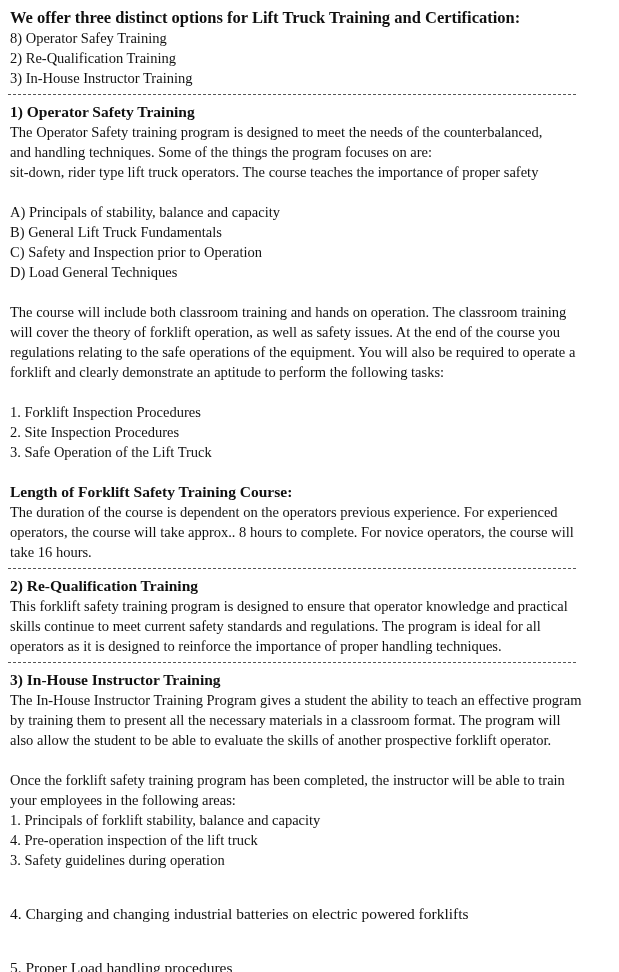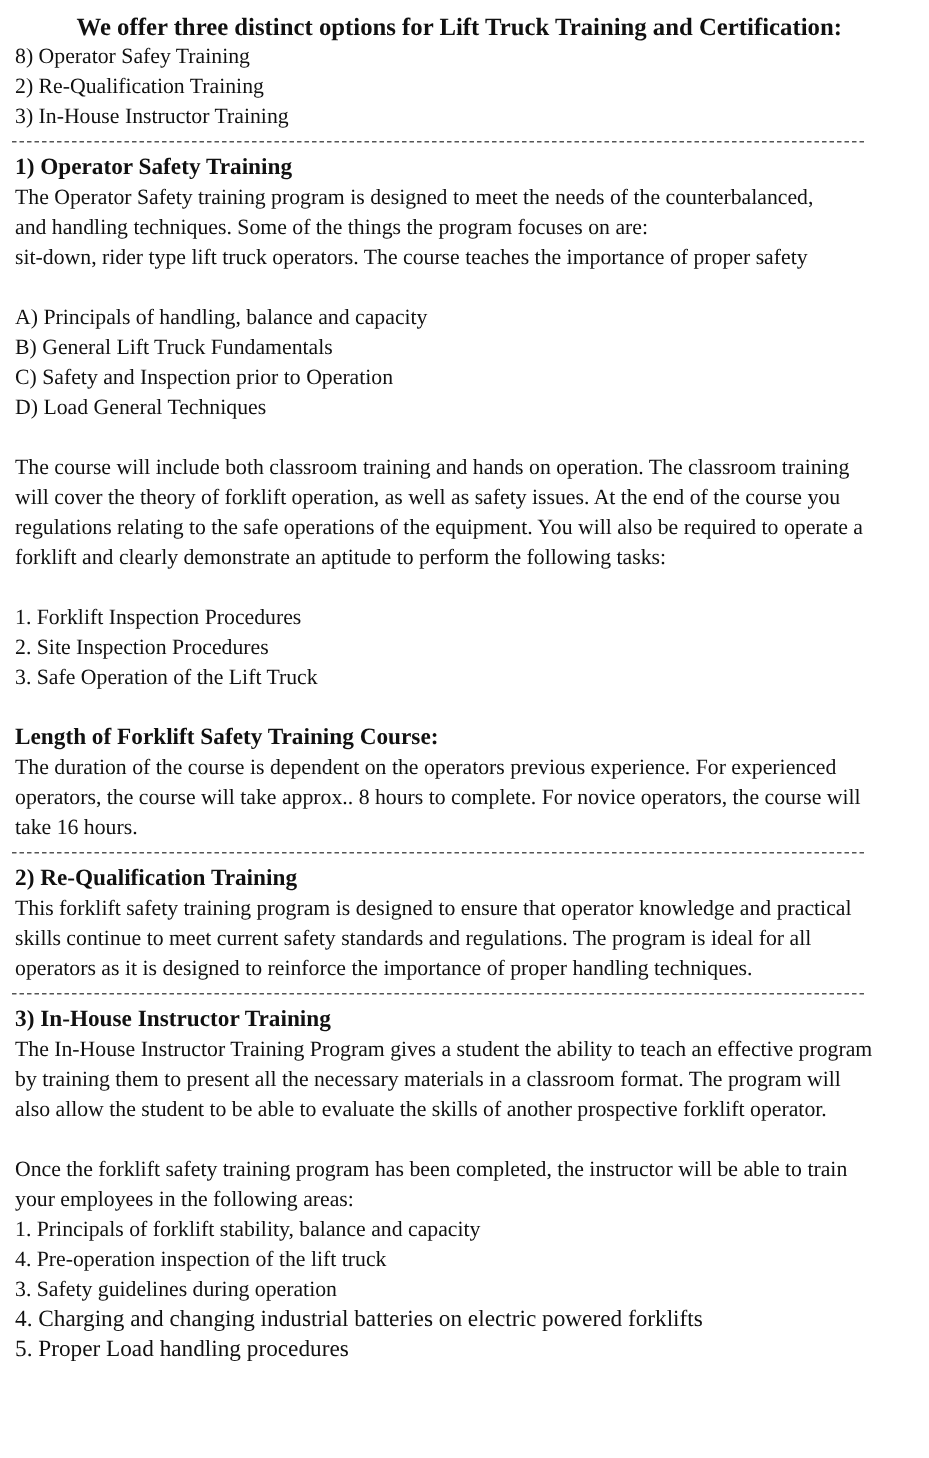--- a/index.html
+++ b/index.html
@@ -26,33 +26,33 @@
       white-space: nowrap;
       height: 20px;
     }
     .bold {
       font-weight: bold;
       font-size: 15.5px;
     }
     .intro-title {
       font-size: 16.5px;
       font-weight: bold;
-      margin-left: 41px;
     }
     .blank {
       height: 20px;
     }
     .divider {
       height: 0;
       border-top: 1px dashed #555555;
       width: 568px;
       margin: 6px 0 7px -2px;
     }
     .big {
       font-size: 15.5px;
+      margin-top: 34px;
     }
   </style>
 </head>
 <body>
 
 <div class="page">
 
   <div>
     <span class="line intro-title">We offer three distinct options for Lift Truck Training and Certification:</span>
     <span class="line">8) Operator Safey Training</span>
@@ -61,21 +61,21 @@
   </div>
 
   <div class="divider"></div>
 
   <div>
     <span class="line bold">1) Operator Safety Training</span>
     <span class="line">The Operator Safety training program is designed to meet the needs of the counterbalanced,</span>
     <span class="line">and handling techniques.  Some of the things the program focuses on are:</span>
     <span class="line">sit-down, rider type lift truck operators.  The course teaches the importance of proper safety</span>
     <div class="blank"></div>
-    <span class="line">A) Principals of handling, balance and capacity</span>
+    <span class="line">A) Principals of stability, balance and capacity</span>
     <span class="line">B) General Lift Truck Fundamentals</span>
     <span class="line">C) Safety and Inspection prior to Operation</span>
     <span class="line">D) Load General Techniques</span>
     <div class="blank"></div>
 
     <span class="line">The course will include both classroom training and hands on operation.  The classroom training</span>
     <span class="line">will cover the theory of forklift operation, as well as safety issues.  At the end of the course you</span>
     <span class="line">regulations relating to the safe operations of the equipment. You will also be required to operate a</span>
     <span class="line">forklift and clearly demonstrate an aptitude to perform the following tasks:</span>
     <div class="blank"></div>

